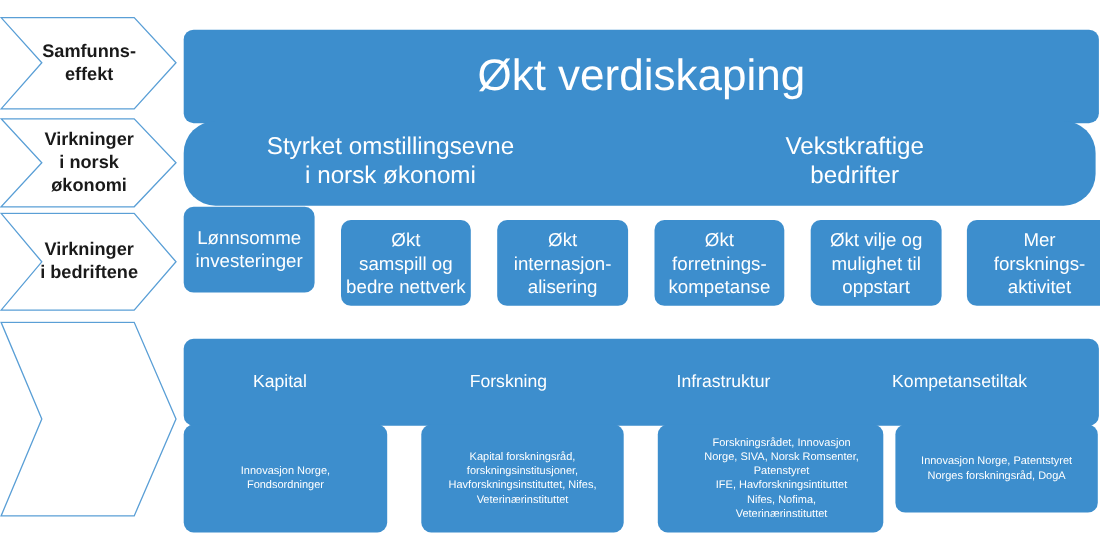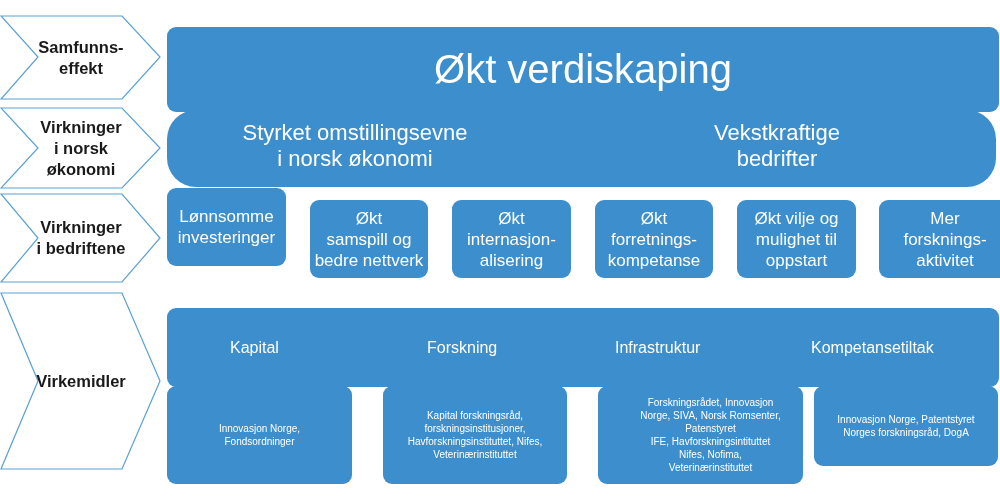--- a/index.html
+++ b/index.html
@@ -55,21 +55,20 @@
     <polygon points="1,1 122,1 160,45 122,89 1,89 38,45" fill="#ffffff" stroke="#5a9fd6" stroke-width="1.2"></polygon>
   </svg>
   <div class="chev-label">Virkninger
 i bedriftene</div>
 </div>
 
 <div class="chev" style="top:292px;width:162px;height:178px;">
   <svg width="162" height="178">
     <polygon points="1,1 122,1 160,89 122,177 1,177 38,89" fill="#ffffff" stroke="#5a9fd6" stroke-width="1.2"></polygon>
   </svg>
-  <div class="chev-label">Virkemidler</div>
 </div>
 
 <div class="box title-box" style="left:167px;top:15px;width:832px;height:85px;">
   <span>Økt verdiskaping</span>
 </div>
 
 <div class="box econ-box" style="left:167px;top:110px;width:829px;height:77px;border-radius:29px;">
   <span class="econ-item" style="position:absolute;left:0;width:376px;top:10px;">Styrket omstillingsevne
 i norsk økonomi</span>
   <span class="econ-item" style="position:absolute;left:470px;width:280px;top:10px;">Vekstkraftige

